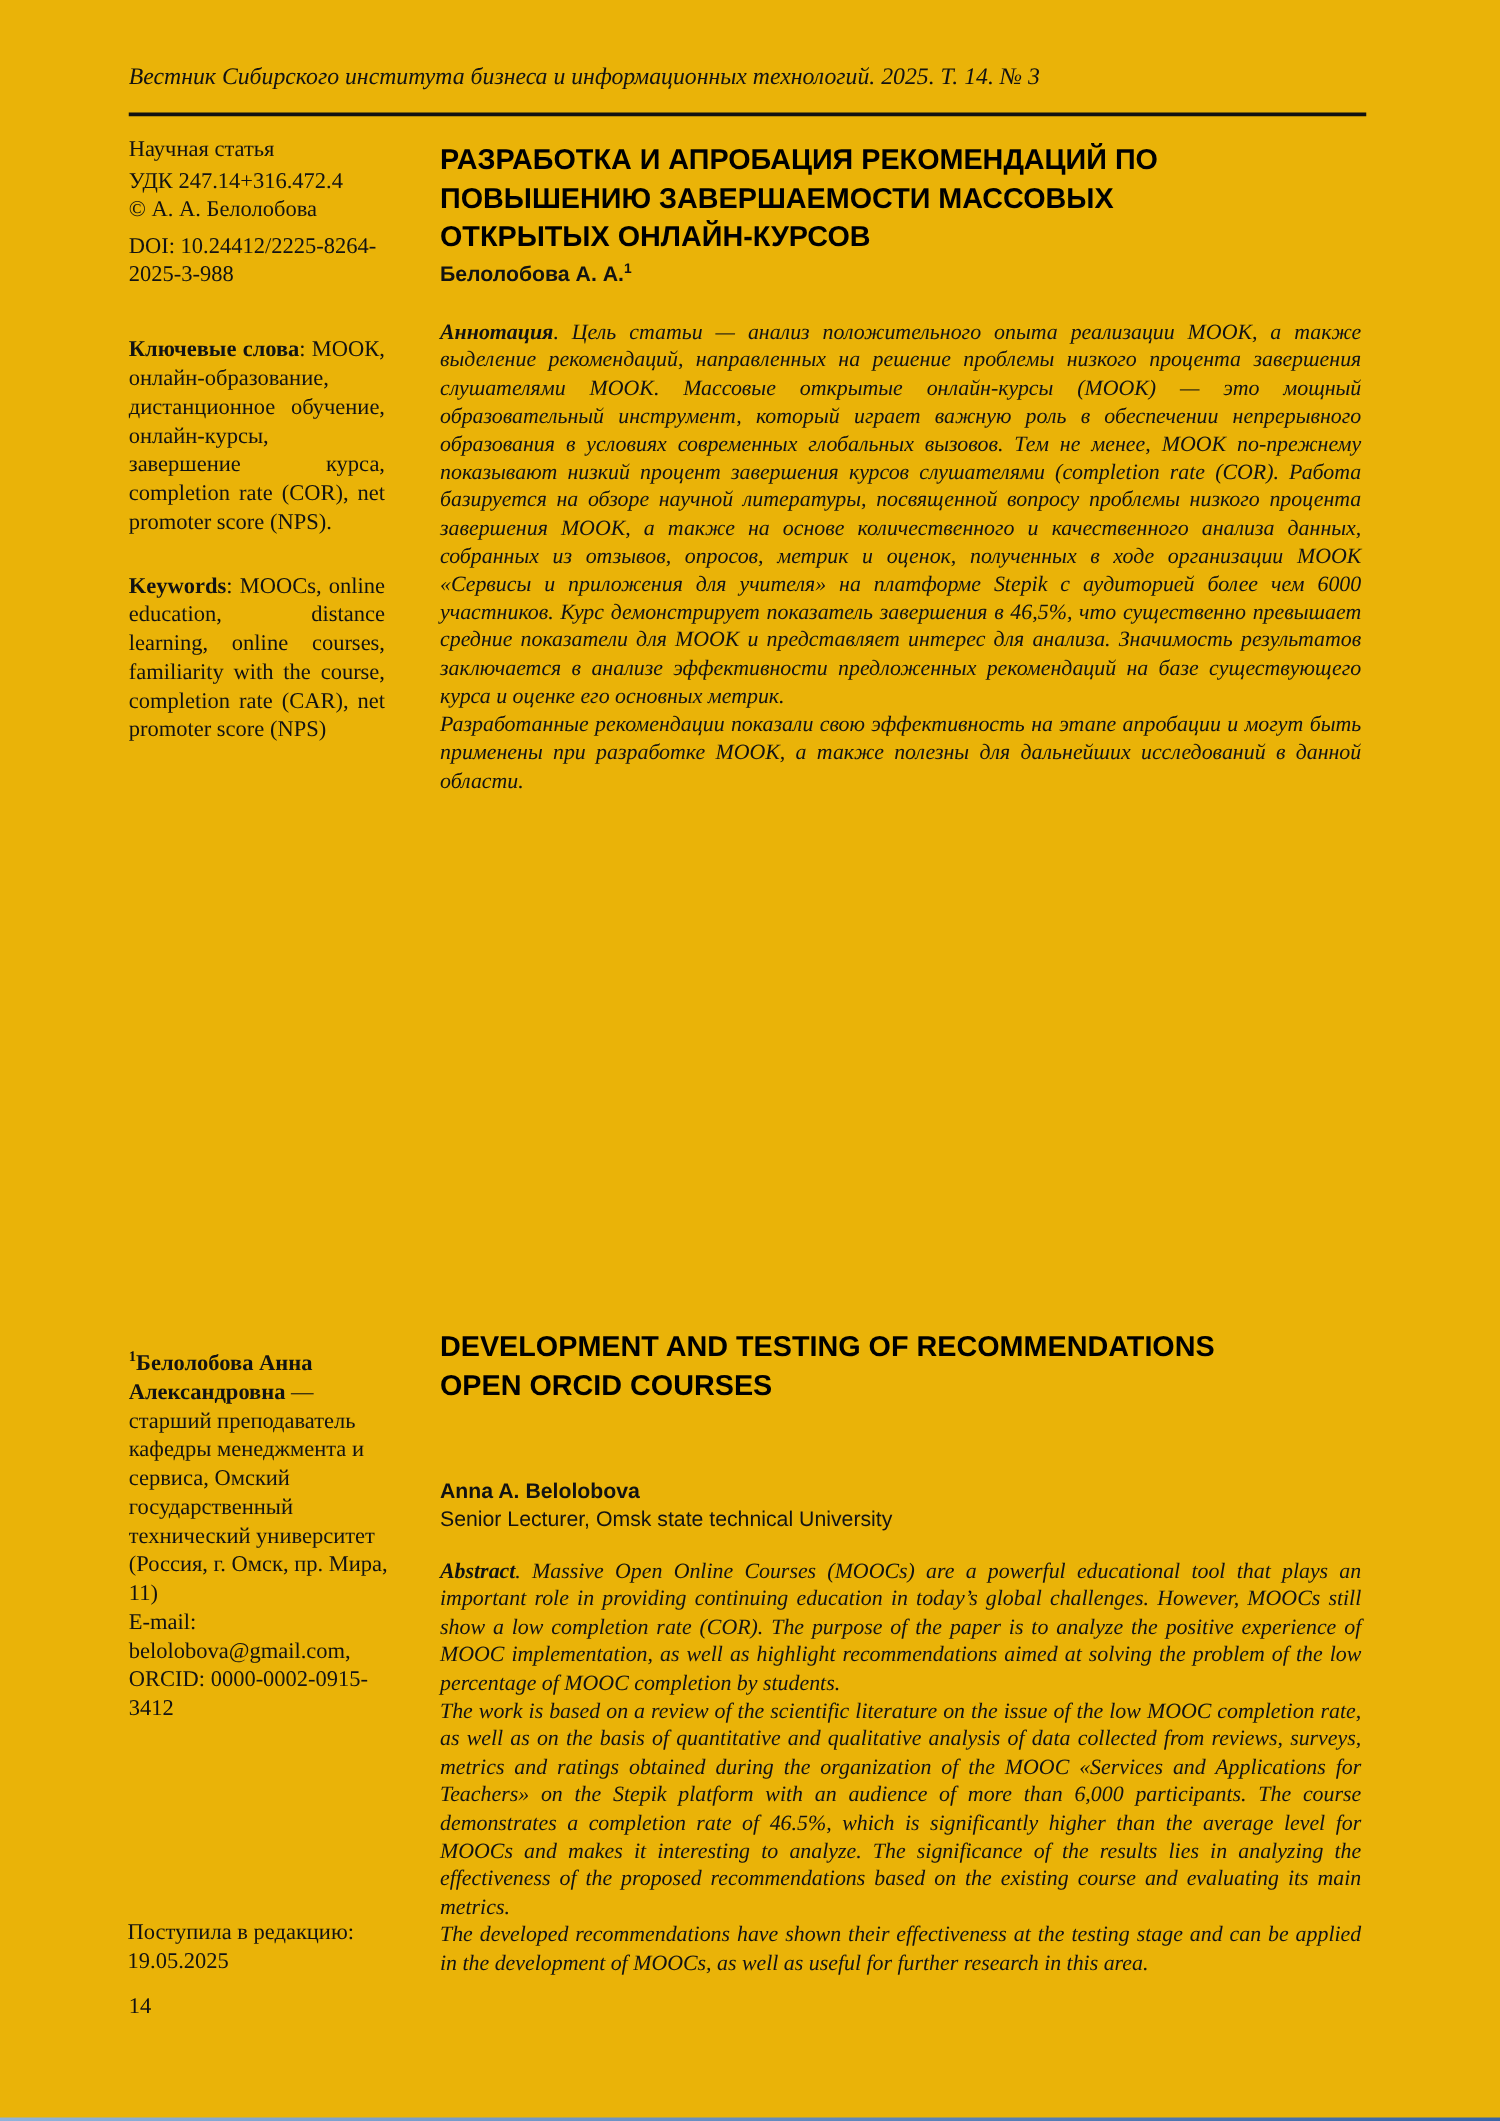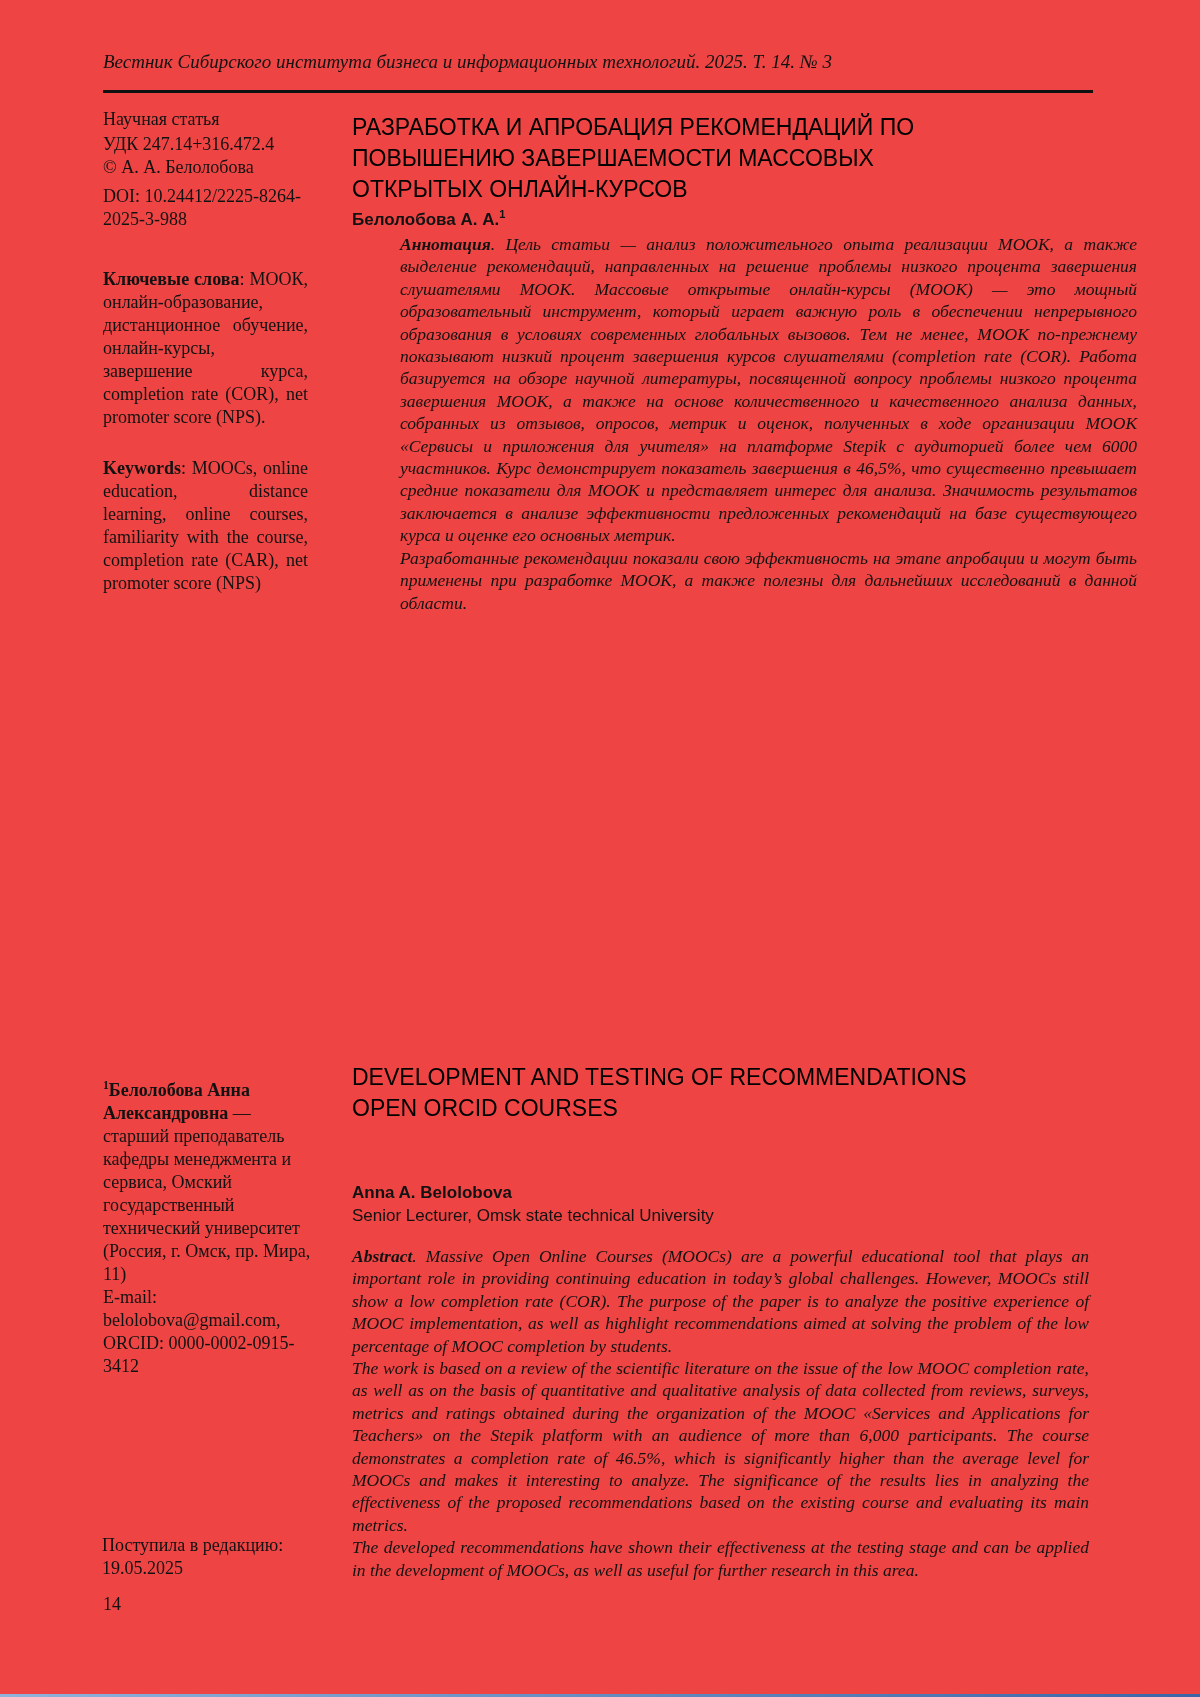--- a/index.html
+++ b/index.html
@@ -1,16 +1,16 @@
 <!DOCTYPE html>
 <html><head>
 <meta charset="utf-8">
 <style>
   html,body{margin:0;padding:0;background:#ffffff;}
-  #page{position:relative;width:1200px;height:1697px;background:#ef4444;color:#121212;overflow:hidden;}
+  #page{position:relative;width:1200px;height:1697px;background:#eab308;color:#121212;overflow:hidden;}
   .serif{font-family:"Liberation Serif","DejaVu Serif",serif;}
   .sans{font-family:"Liberation Sans","DejaVu Sans",sans-serif;}
   .b{font-weight:bold;}
 
   .jheader{position:absolute;left:103px;top:50px;width:990px;font-style:italic;font-size:19px;line-height:24px;}
   .rule{position:absolute;left:103px;top:90px;width:990px;height:3px;background:#111;}
 
   .leftcol{position:absolute;left:103px;top:108px;width:205px;font-size:18px;line-height:23px;}
   .leftcol p{margin:0;}
   .leftcol .mt2{margin-top:2px;}
@@ -22,30 +22,30 @@
   .footnote p{margin:0;text-align:left;}
   .footnote .fn-text{hyphens:auto;}
   .footnote .email{overflow-wrap:anywhere;}
   sup{font-size:0.65em;line-height:0;}
 
   .received{position:absolute;left:102px;top:1534px;width:230px;font-size:18px;line-height:23px;}
   .received p{margin:0;}
 
   .pagenum{position:absolute;left:103px;top:1594px;font-size:18px;}
 
-  .title{position:absolute;left:352px;margin:0;font-weight:normal;font-size:23px;line-height:31px;color:#000;}
+  .title{position:absolute;left:352px;margin:0;font-weight:bold;font-size:23px;line-height:31px;color:#000;}
   .title-ru{top:112px;width:740px;}
   .title-en{top:1062px;width:740px;}
 
   .author-ru{position:absolute;left:352px;top:210px;margin:0;font-size:17px;font-weight:bold;}
   .author-en{position:absolute;left:352px;top:1181px;width:740px;font-size:17px;line-height:23px;}
   .author-en p{margin:0;}
 
   .abstract{position:absolute;left:352px;width:737px;font-style:italic;font-size:17.5px;line-height:22.4px;text-align:justify;hyphens:auto;}
-  .abstract-ru{top:233px;margin-left:48px;}
+  .abstract-ru{top:254px;}
   .abstract-en{top:1245px;}
   .abstract p{margin:0;}
 
   .bottombar{position:absolute;left:0;right:0;bottom:0;height:3px;}
 </style>
 </head>
 <body>
 
 <div id="page">
 

